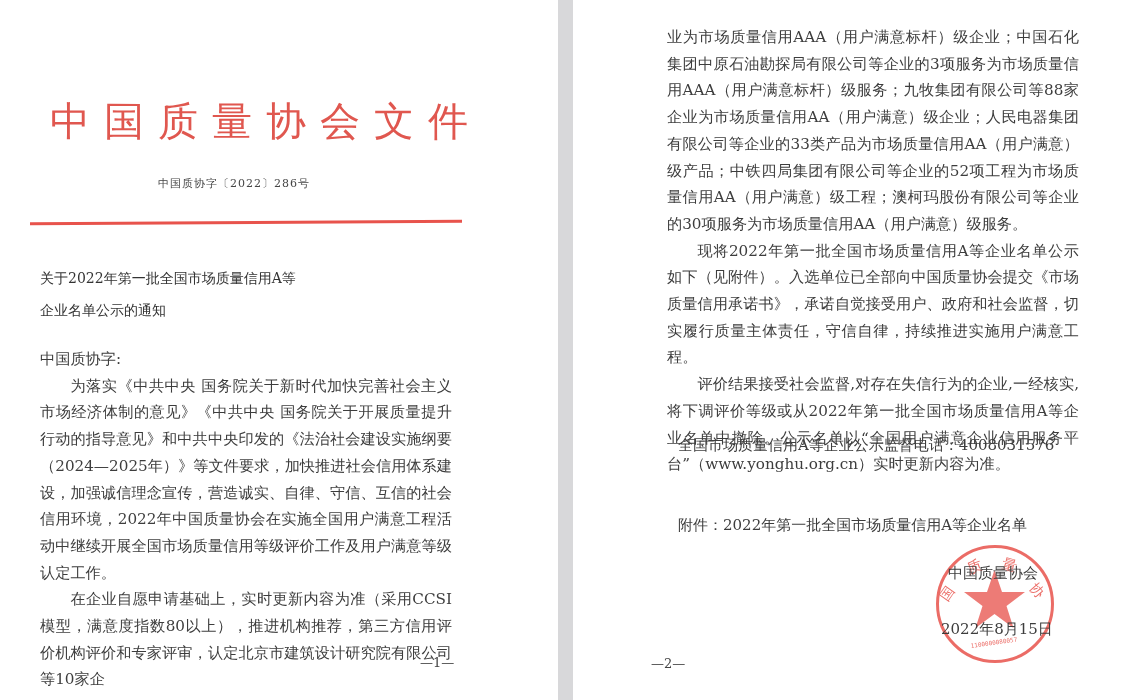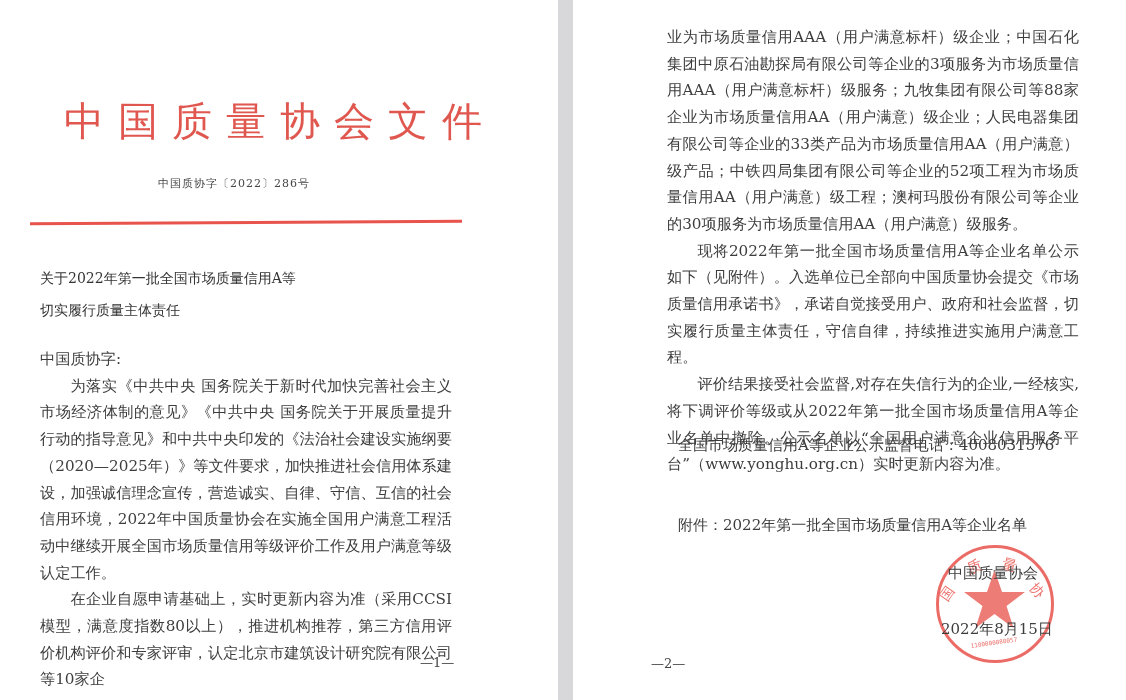--- a/index.html
+++ b/index.html
@@ -1,21 +1,21 @@
 <!DOCTYPE html>
 <html><head>
 <meta charset="utf-8">
 <style>
   html,body{margin:0;padding:0;}
   body{width:1126px;height:700px;background:#d8d8da;position:relative;overflow:hidden;
        font-family:"DejaVu Serif","Liberation Serif",serif;color:#3a3a3a;}
   .page{position:absolute;top:0;height:700px;background:#fff;overflow:hidden;}
   #page1{left:0;width:558px;}
   #page2{left:573px;width:553px;}
-  .redhead{position:absolute;left:64px;top:94px;width:410px;font-size:40px;color:#e0574f;
+  .redhead{position:absolute;left:50px;top:94px;width:410px;font-size:40px;color:#e0574f;
            letter-spacing:14px;white-space:nowrap;font-family:Liberation Sans, sans-serif;}
   .docno{position:absolute;left:158px;top:176px;font-size:11px;color:#444;letter-spacing:1px;white-space:nowrap;}
   .redline{position:absolute;left:30px;top:221px;width:432px;height:3px;background:#e8534c;transform:rotate(-0.3deg);}
   .title{position:absolute;left:40px;top:262px;width:440px;text-align:left;font-size:14px;font-weight:normal;
          color:#333;line-height:32px;font-family:"DejaVu Serif","Liberation Serif",serif;}
   .body{position:absolute;font-size:15.2px;line-height:26.7px;color:#3d3d3d;text-align:justify;}
   #p1body{left:40px;top:346px;width:412px;}
   #p2body{left:94px;top:4px;width:412px;margin-top:20px;}
   .body p{margin:0;}
   .indent{text-indent:2em;}
@@ -32,25 +32,25 @@
 </style>
 </head>
 <body>
 
 <div class="page" id="page1">
   <div class="redhead">中国质量协会文件</div>
   <div class="docno">中国质协字〔2022〕286号</div>
   <div class="redline"></div>
   <div class="title">
     <div>关于2022年第一批全国市场质量信用A等</div>
-    <div>切实履行质量主体责任</div>
+    <div>企业名单公示的通知</div>
   </div>
   <div class="body" id="p1body">
     <p>中国质协字:</p>
-    <p class="indent">为落实《中共中央 国务院关于新时代加快完善社会主义市场经济体制的意见》《中共中央 国务院关于开展质量提升行动的指导意见》和中共中央印发的《法治社会建设实施纲要（2020—2025年）》等文件要求，加快推进社会信用体系建设，加强诚信理念宣传，营造诚实、自律、守信、互信的社会信用环境，2022年中国质量协会在实施全国用户满意工程活动中继续开展全国市场质量信用等级评价工作及用户满意等级认定工作。</p>
+    <p class="indent">为落实《中共中央 国务院关于新时代加快完善社会主义市场经济体制的意见》《中共中央 国务院关于开展质量提升行动的指导意见》和中共中央印发的《法治社会建设实施纲要（2024—2025年）》等文件要求，加快推进社会信用体系建设，加强诚信理念宣传，营造诚实、自律、守信、互信的社会信用环境，2022年中国质量协会在实施全国用户满意工程活动中继续开展全国市场质量信用等级评价工作及用户满意等级认定工作。</p>
     <p class="indent">在企业自愿申请基础上，实时更新内容为准（采用CCSI模型，满意度指数80以上），推进机构推荐，第三方信用评价机构评价和专家评审，认定北京市建筑设计研究院有限公司等10家企</p>
   </div>
   <div class="pnum" id="pnum1">—1—</div>
 </div>
 
 <div class="page" id="page2">
   <div class="body" id="p2body">
     <p>业为市场质量信用AAA（用户满意标杆）级企业；中国石化集团中原石油勘探局有限公司等企业的3项服务为市场质量信用AAA（用户满意标杆）级服务；九牧集团有限公司等88家企业为市场质量信用AA（用户满意）级企业；人民电器集团有限公司等企业的33类产品为市场质量信用AA（用户满意）级产品；中铁四局集团有限公司等企业的52项工程为市场质量信用AA（用户满意）级工程；澳柯玛股份有限公司等企业的30项服务为市场质量信用AA（用户满意）级服务。</p>
     <p class="indent">现将2022年第一批全国市场质量信用A等企业名单公示如下（见附件）。入选单位已全部向中国质量协会提交《市场质量信用承诺书》，承诺自觉接受用户、政府和社会监督，切实履行质量主体责任，守信自律，持续推进实施用户满意工程。</p>
     <p class="indent">评价结果接受社会监督,对存在失信行为的企业,一经核实,将下调评价等级或从2022年第一批全国市场质量信用A等企业名单中撤除。公示名单以“全国用户满意企业信用服务平台”（www.yonghu.org.cn）实时更新内容为准。</p>

